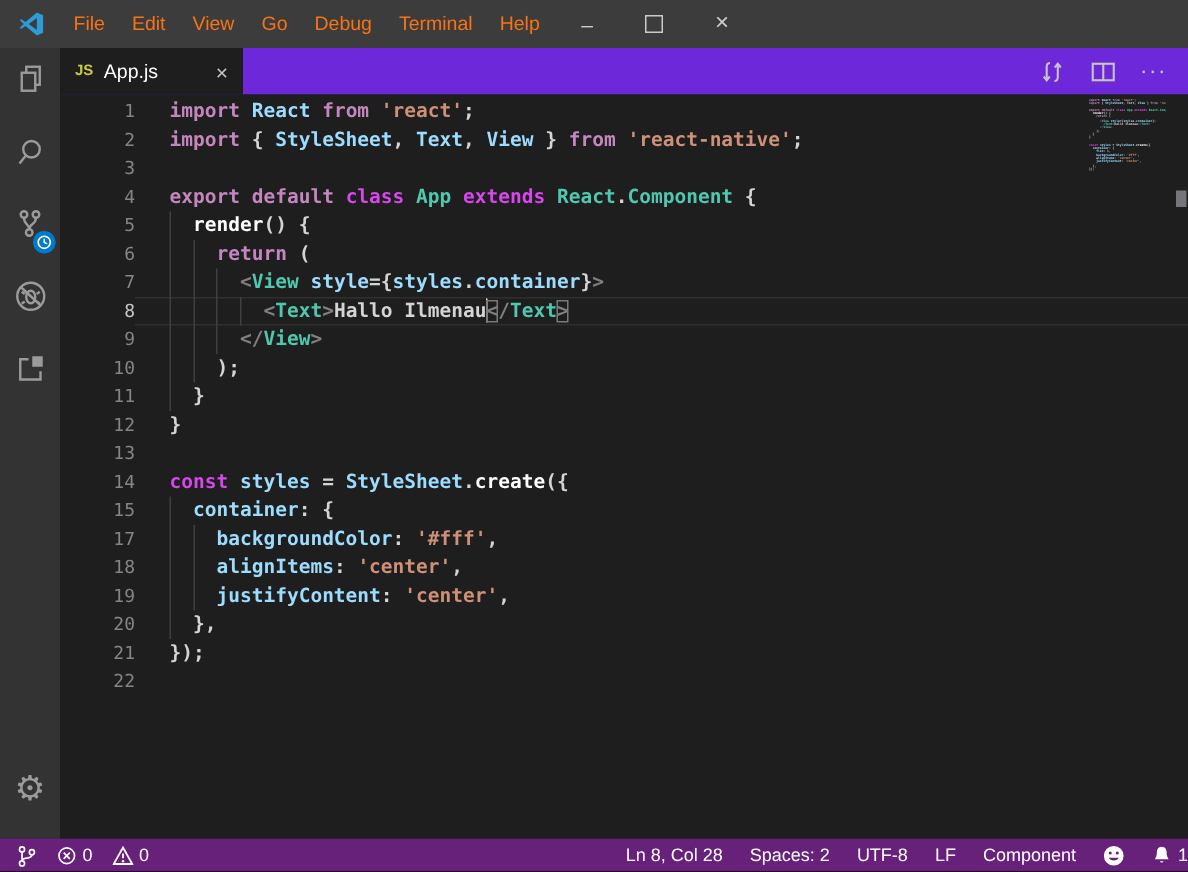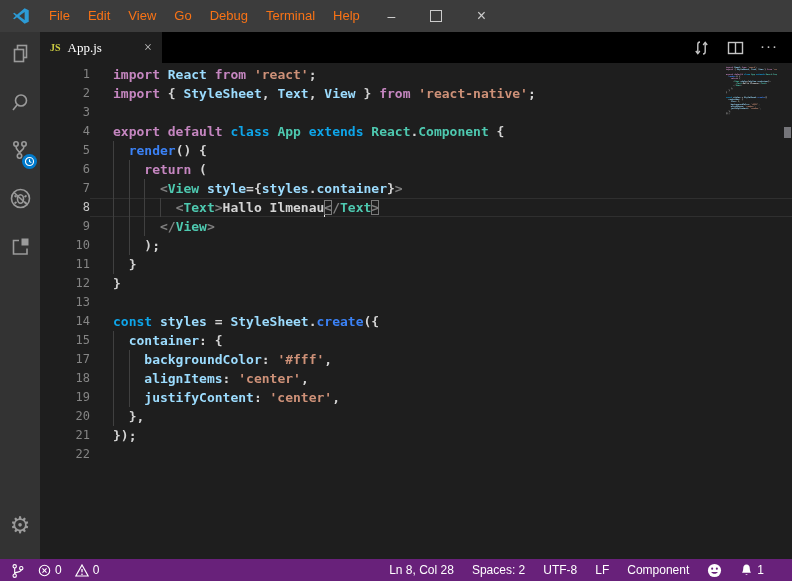--- a/index.html
+++ b/index.html
@@ -16,53 +16,53 @@
   #middle{flex:1;display:flex;min-height:0;}
   #activitybar{width:40px;background:#333333;display:flex;flex-direction:column;align-items:center;flex:0 0 40px;}
   .act-item{width:40px;height:48px;display:flex;align-items:center;justify-content:center;position:relative;}
   .act-item svg{stroke:#9B9B9B;fill:none;stroke-width:1.6;}
   .act-badge{position:absolute;right:3px;bottom:7px;width:15px;height:15px;border-radius:50%;
     background:#007ACC;display:flex;align-items:center;justify-content:center;}
   #settings-item{margin-top:auto;margin-bottom:10px;}
   #gear-glyph{font-size:23px;color:#9B9B9B;line-height:1;}
   
   #editor-col{flex:1;display:flex;flex-direction:column;min-width:0;}
-  #tabbar{height:31px;background:#000000;display:flex;align-items:stretch;flex:0 0 31px;font-family:Liberation Serif, serif;}
+  #tabbar{height:31px;background:#6d28d9;display:flex;align-items:stretch;flex:0 0 31px;}
   .tab{width:122px;background:#1E1E1E;display:flex;align-items:center;padding:0 10px;box-sizing:border-box;}
   .js-badge{color:#CBCB41;font-weight:bold;font-size:10px;margin-right:7px;}
   .tab-label{color:#FFFFFF;font-size:13px;flex:1;}
   .tab-close{color:#C5C5C5;font-size:14px;line-height:1;}
   #tab-actions{margin-left:auto;display:flex;align-items:center;gap:16px;padding-right:14px;}
   .tab-action{color:#C5C5C5;display:flex;align-items:center;}
   .tab-action svg{stroke:#C5C5C5;fill:none;stroke-width:1.4;}
   .dots{font-size:15px;color:#C5C5C5;letter-spacing:1px;}
   
   #editor{flex:1;position:relative;background:#1E1E1E;overflow:hidden;
     font-family:"DejaVu Sans Mono","Liberation Mono",monospace;font-size:13px;line-height:19px;padding-top:2px;}
   .row{display:flex;height:19px;white-space:pre;}
   .ln{flex:0 0 50px;text-align:right;color:#858585;font-size:12px;line-height:19px;}
   .code{flex:1;padding-left:23px;position:relative;min-width:0;font-weight:bold;}
   .current .code{box-shadow:inset 0 1px 0 #2F2F2F, inset 0 -1px 0 #2F2F2F;}
   .current .ln{color:#C6C6C6;}
   .guide{position:absolute;top:0;bottom:0;width:1px;background:#404040;}
-  .tk-k{color:#C586C0}.tk-d{color:#0ea5e9}.tk-t{color:#4EC9B0}.tk-v{color:#9CDCFE}
-  .tk-f{color:#3b82f6}.tk-s{color:#CE9178}.tk-n{color:#B5CEA8}.tk-p{color:#D4D4D4}
+  .tk-k{color:#C586C0}.tk-d{color:#d946ef}.tk-t{color:#4EC9B0}.tk-v{color:#9CDCFE}
+  .tk-f{color:#ffffff}.tk-s{color:#CE9178}.tk-n{color:#B5CEA8}.tk-p{color:#D4D4D4}
   .tk-a{color:#808080}
   .tk-am{color:#808080;outline:1px solid #7A7A7A;outline-offset:-1px;}
   .caret{display:inline-block;width:1.5px;height:16px;background:#EDEDED;vertical-align:middle;margin:0 -0.75px;}
   
   #minimap-zone{position:absolute;top:0;right:0;width:92px;height:100%;}
   #minimap{position:absolute;top:3px;left:3px;width:74px;overflow:hidden;
     font-family:"DejaVu Sans Mono","Liberation Mono",monospace;font-size:2px;line-height:2.3px;white-space:pre;}
   #overview-ruler{position:absolute;top:0;right:0;width:14px;height:100%;}
   #ruler-marker{position:absolute;right:1px;top:64px;width:7px;height:11px;background:#75757A;}
   
   #statusbar{height:22px;flex:0 0 22px;display:flex;align-items:center;color:#FFFFFF;font-size:12px;}
   .sb-left{display:flex;align-items:center;gap:13px;padding-left:10px;}
-  .sb-right{margin-left:auto;display:flex;align-items:center;gap:18px;padding-right:28px;}
+  .sb-right{margin-left:auto;display:flex;align-items:center;gap:18px;padding-right:0;}
   .sb-item{display:flex;align-items:center;gap:4px;white-space:nowrap;}
   .sb-item svg{display:block;}
 </style>
 </head>
 <body>
 
 <div id="window">
 
   <div id="titlebar">
     <span id="app-logo">

